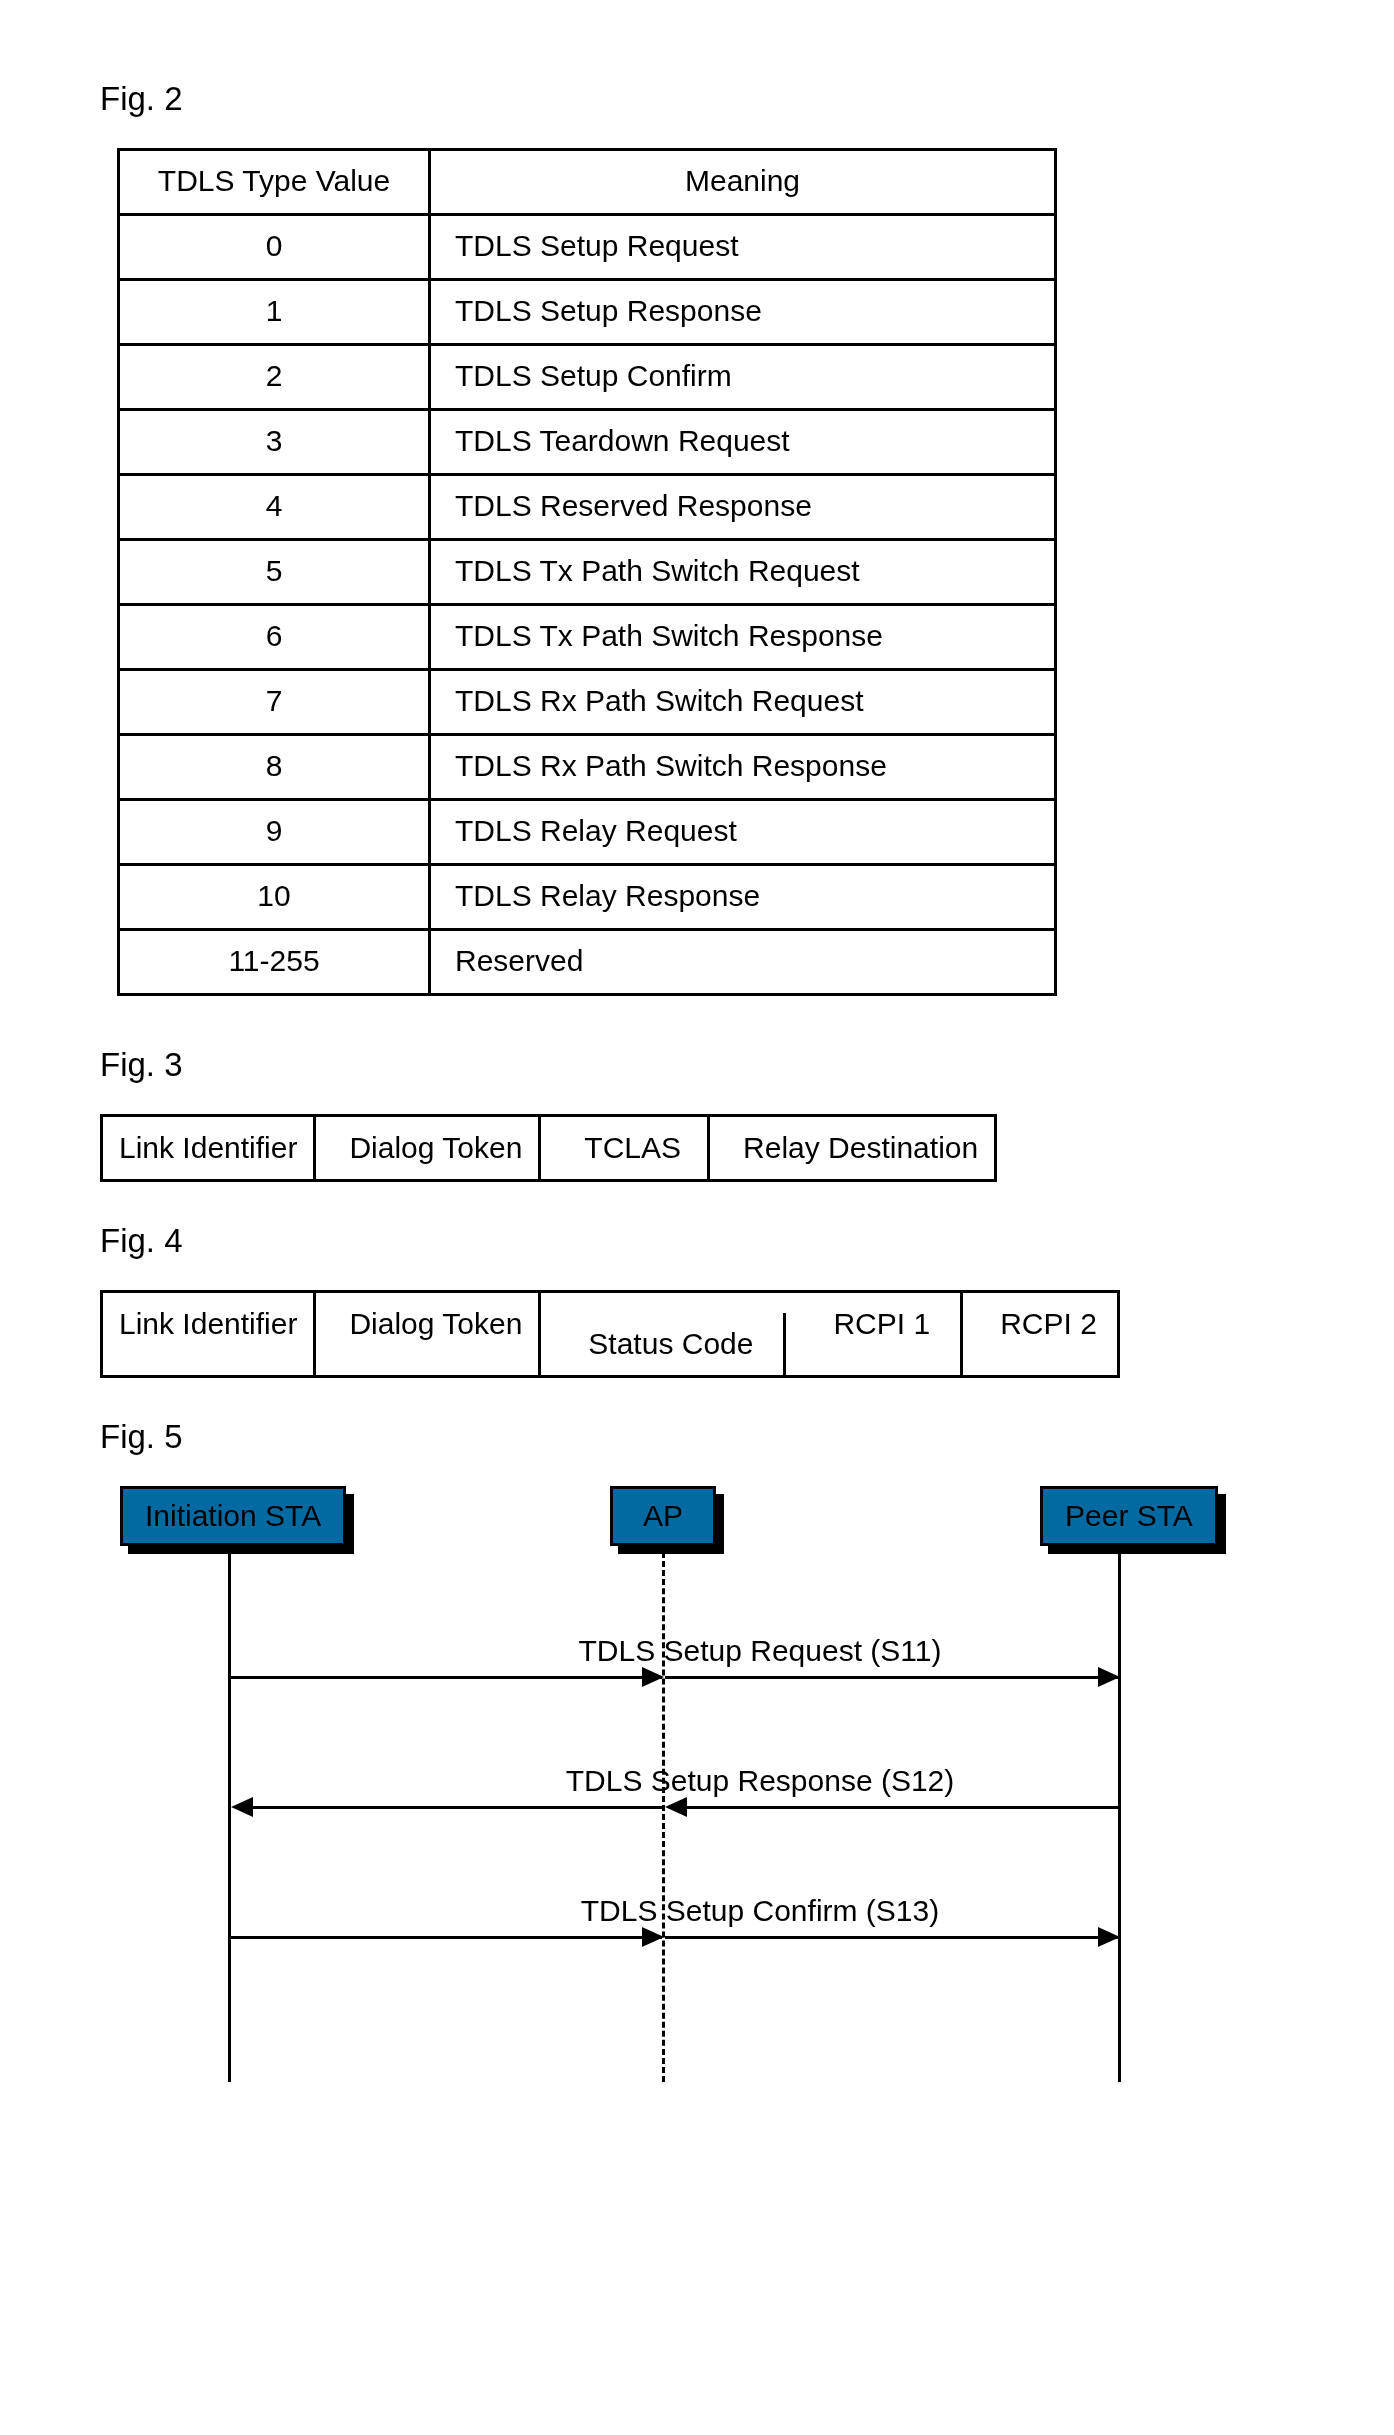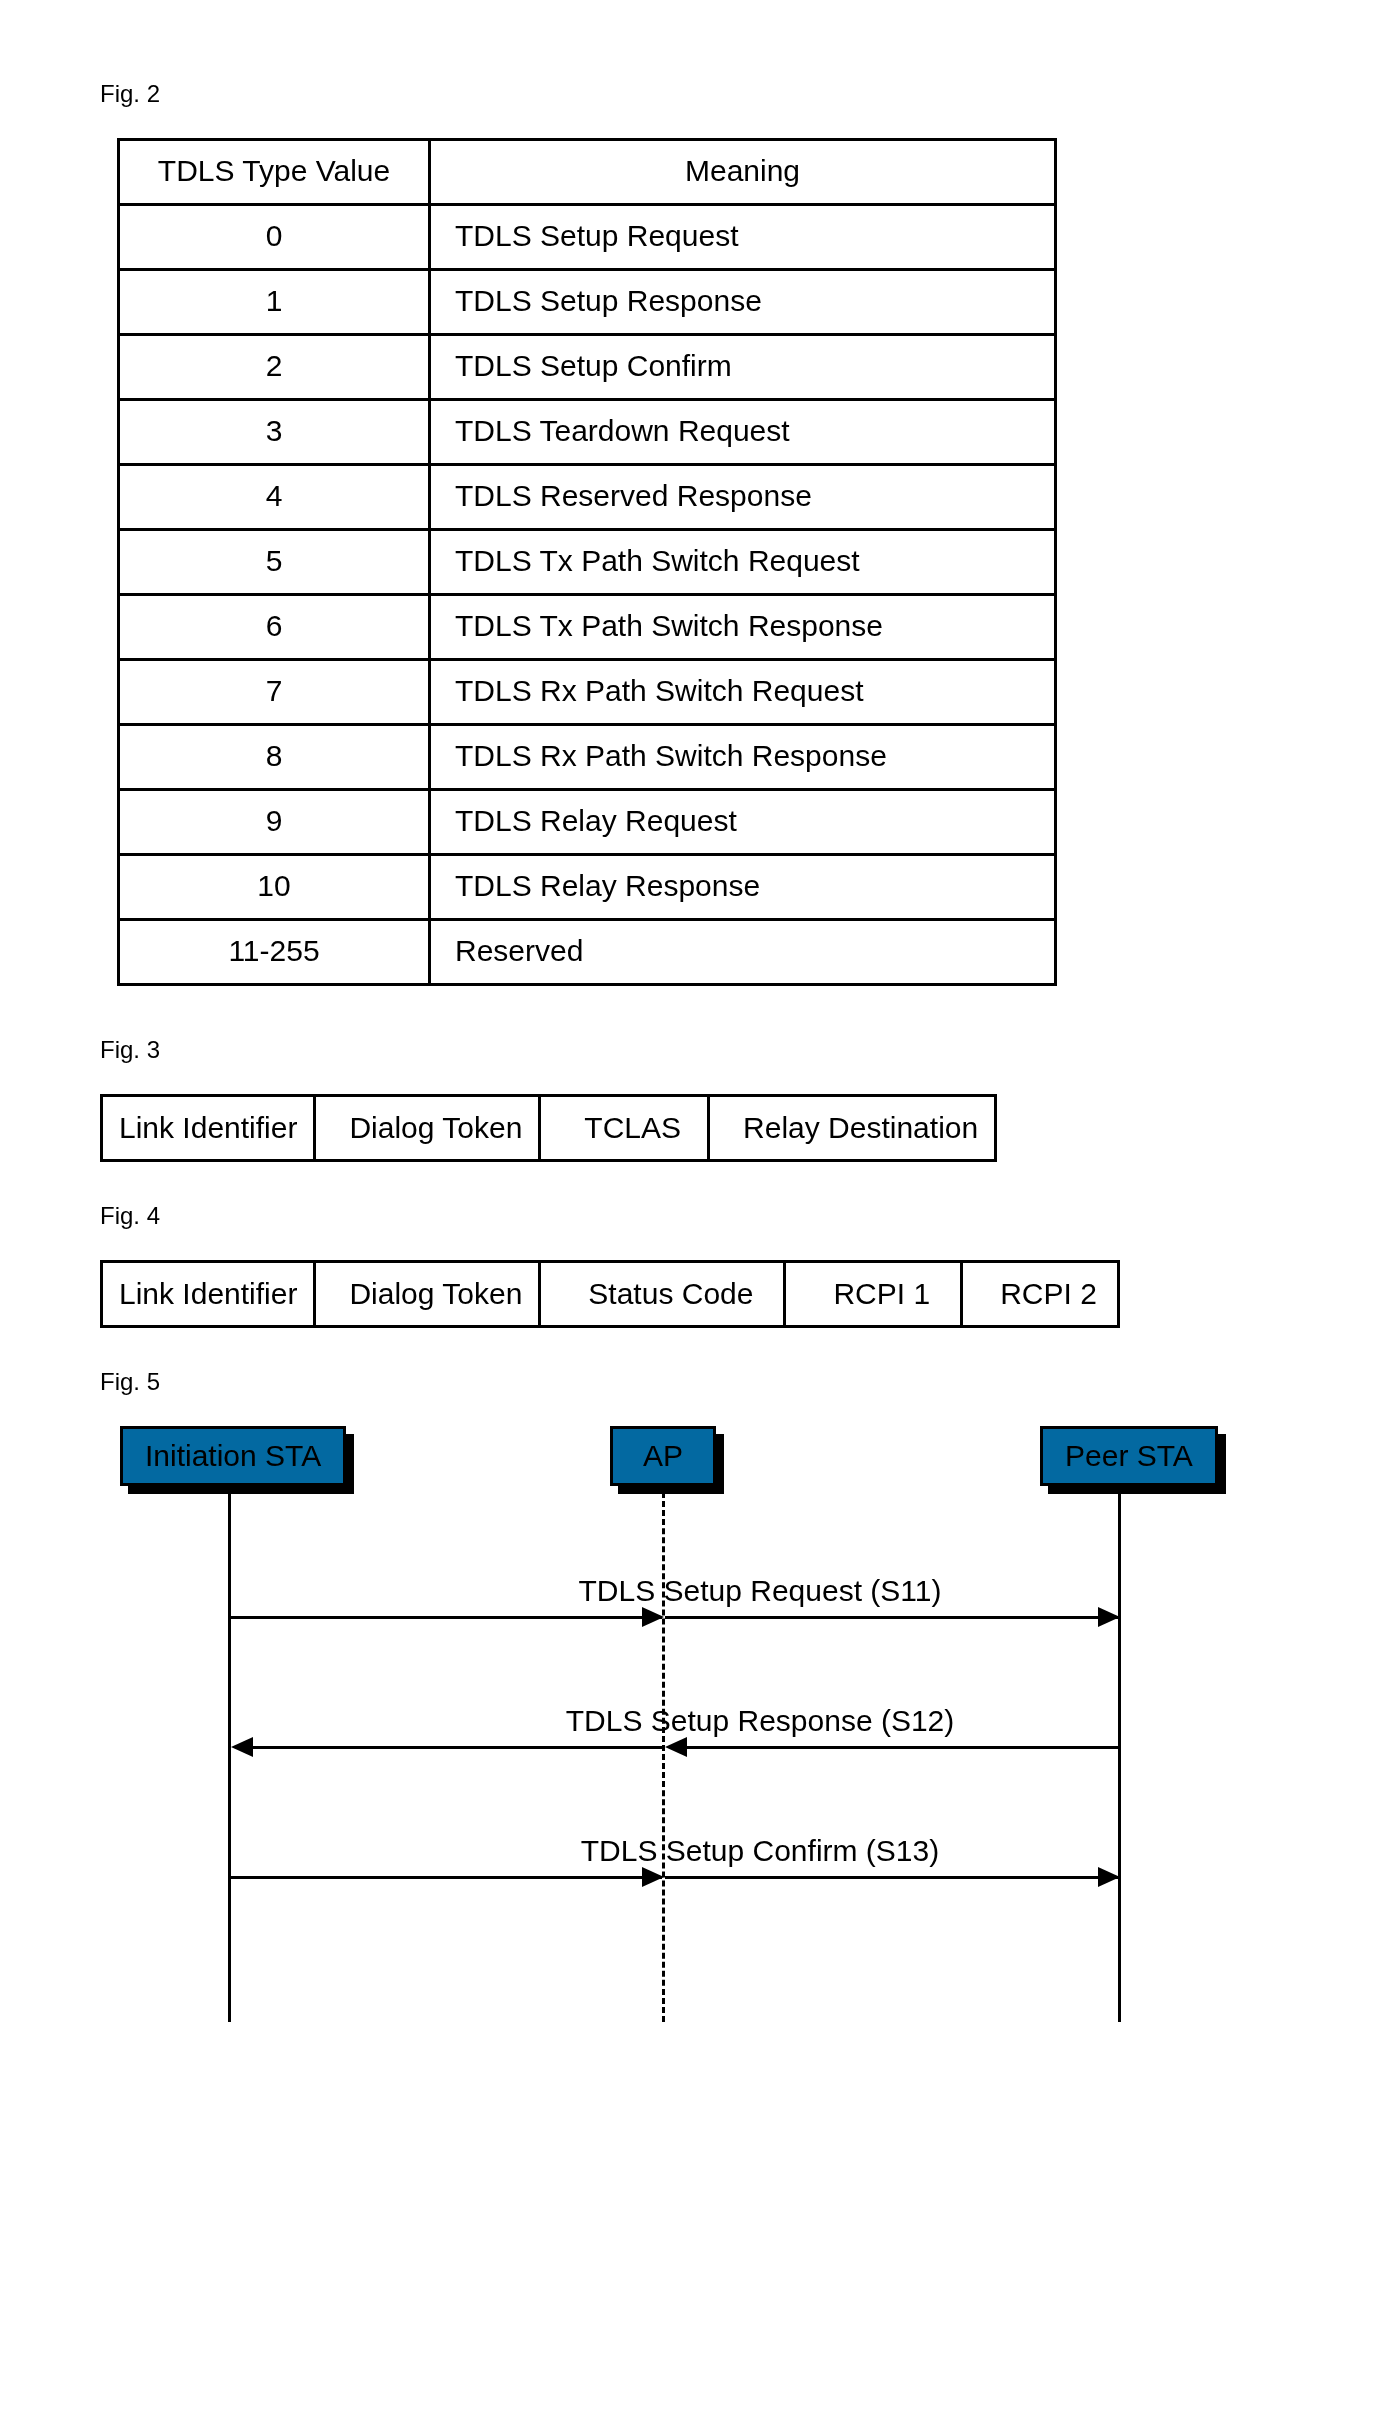--- a/index.html
+++ b/index.html
@@ -9,21 +9,21 @@
     font-family: "Segoe UI", "Malgun Gothic", Arial, sans-serif;
     color: #000;
   }
   .page {
     width: 1394px;
     padding: 60px 100px 60px 100px;
     box-sizing: border-box;
   }
 
   .fig-label {
-    font-size: 24px;
+    font-size: 33px;
     margin: 20px 0 30px 0;
   }
 
   
   .t2 {
     border-collapse: collapse;
     margin-left: 17px;
     width: 940px;
   }
   .t2 th, .t2 td {
@@ -191,21 +191,21 @@
     <div class="cell">Link Identifier</div>
     <div class="cell">Dialog Token</div>
     <div class="cell" style="padding-left:26px; padding-right:26px;">TCLAS</div>
     <div class="cell">Relay Destination</div>
   </div>
 
   <div class="fig-label" style="margin-top:40px;">Fig. 4</div>
   <div class="fields">
     <div class="cell">Link Identifier</div>
     <div class="cell">Dialog Token</div>
-    <div class="cell" style="padding-left:30px; padding-right:30px;">Status Code</div>
+    <div class="cell" style="padding-left:30px; padding-right:30px;margin-top:20px;">Status Code</div>
     <div class="cell" style="padding-left:30px; padding-right:30px;">RCPI 1</div>
     <div class="cell" style="padding-left:20px; padding-right:20px;">RCPI 2</div>
   </div>
 
   <div class="fig-label" style="margin-top:40px;">Fig. 5</div>
 
   <div class="seq-wrap">
 
     <div class="node" style="left:0px;">
       <div style="position:relative; z-index:1;">

